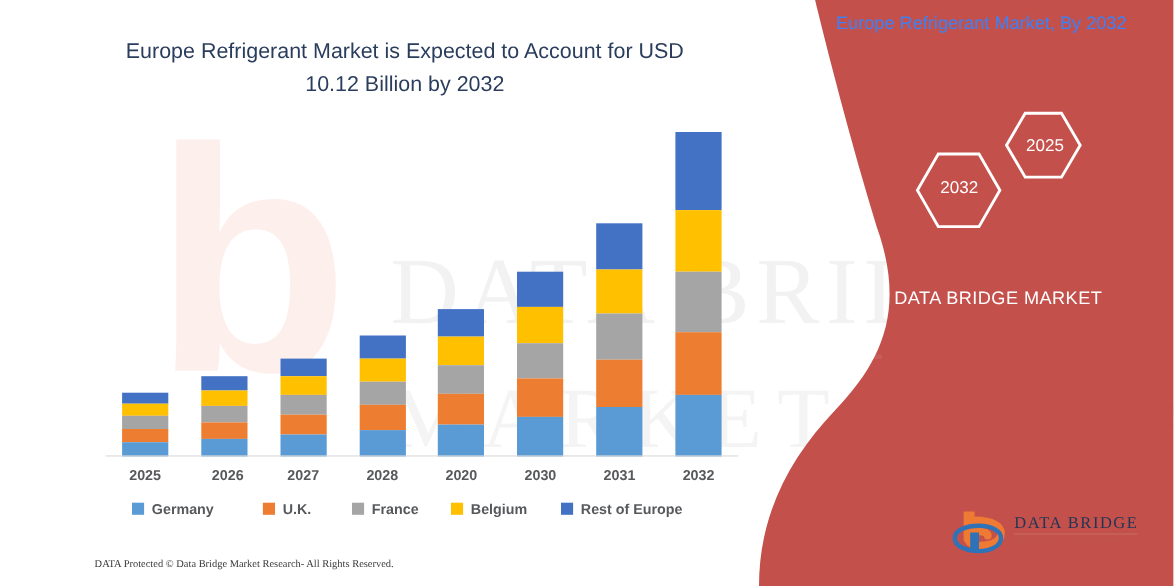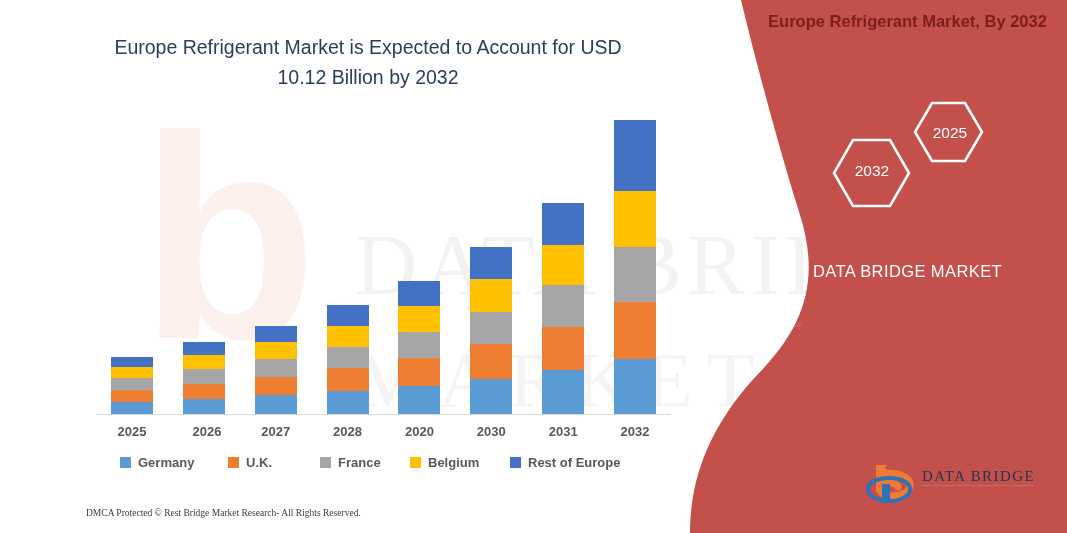--- a/index.html
+++ b/index.html
@@ -80,22 +80,22 @@
   
   #red-panel{
     position:absolute;left:0;top:0;width:1067px;height:533px;
     pointer-events:none;
   }
   #red-content{
     position:absolute;left:760px;top:0;width:307px;height:533px;
   }
   #panel-title{
     position:absolute;left:0px;top:8px;width:295px;
-    text-align:center;color:#7f1d1d;font-size:16.5px;line-height:26px;
-    font-weight:700;
+    text-align:left;color:#3b82f6;font-size:16.5px;line-height:26px;
+    font-weight:400;
   }
   .wm-r{
     position:absolute;left:-105px;top:190px;
     font-size:150px;color:rgba(255,255,255,0.07);
     font-family:"Liberation Serif", serif;letter-spacing:2px;
     pointer-events:none;
   }
   #hexes{position:absolute;left:0;top:95px;width:300px;height:130px;}
   .hex-lbl{
     position:absolute;color:#fff;font-size:15.5px;font-weight:400;
@@ -198,39 +198,39 @@
       <div class="x-lab" style="left: 288.438px;">2020</div>
       <div class="x-lab" style="left: 360.312px;">2030</div>
       <div class="x-lab" style="left: 432.188px;">2031</div>
       <div class="x-lab" style="left: 504.062px;">2032</div>
     </div>
   <div id="legend">
       <div class="lg" style="left: 0px;">
         <span class="lg-sw" style="background: rgb(91, 155, 213);"></span>
         <span>Germany</span>
       </div>
-      <div class="lg" style="left: 108px; align-items: center;">
+      <div class="lg" style="left: 119px; align-items: center;">
         <span class="lg-sw" style="background: rgb(237, 125, 49);"></span>
         <span>U.K.</span>
       </div>
       <div class="lg" style="left: 200px;">
         <span class="lg-sw" style="background: rgb(165, 165, 165);"></span>
         <span>France</span>
       </div>
       <div class="lg" style="left: 290px;">
         <span class="lg-sw" style="background: rgb(255, 192, 0);"></span>
         <span>Belgium</span>
       </div>
       <div class="lg" style="left: 390px;">
         <span class="lg-sw" style="background: rgb(67, 114, 196);"></span>
         <span>Rest of Europe</span>
       </div>
     </div>
 
-  <div id="footer-left">DMCA Protected © Rest Bridge Market Research-  All Rights Reserved.</div>
+  <div id="footer-left">DATA Protected © Data Bridge Market Research-  All Rights Reserved.</div>
 
   <svg id="red-panel" viewBox="0 0 1067 533" preserveAspectRatio="none">
     <path id="red-path" d="M 1067 0 L 741 0 C 741 0 770 120 800 215
              C 822 285 800 330 760 372
              C 716 418 690 470 690 533
              L 1067 533 Z" fill="#c4504c"></path>
   </svg>
 
   <div id="red-content">
     <div class="wm-r">RI</div>

